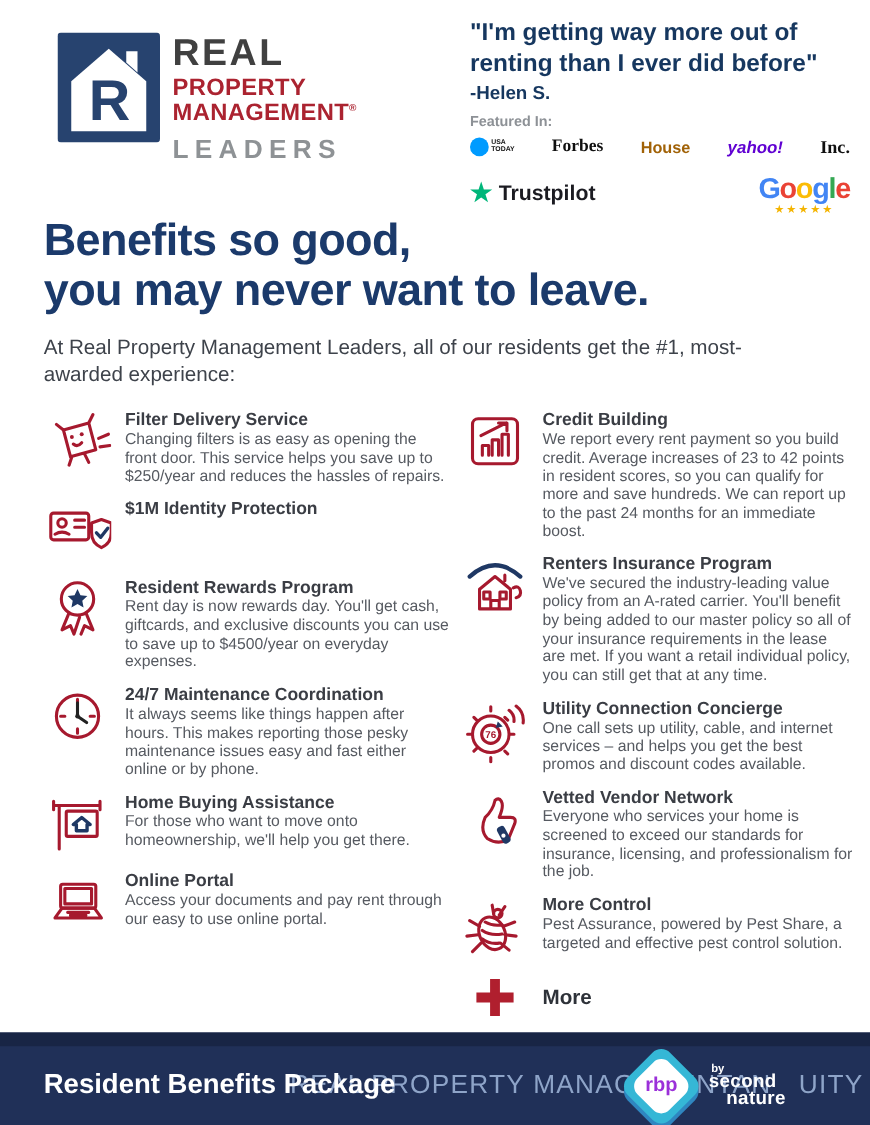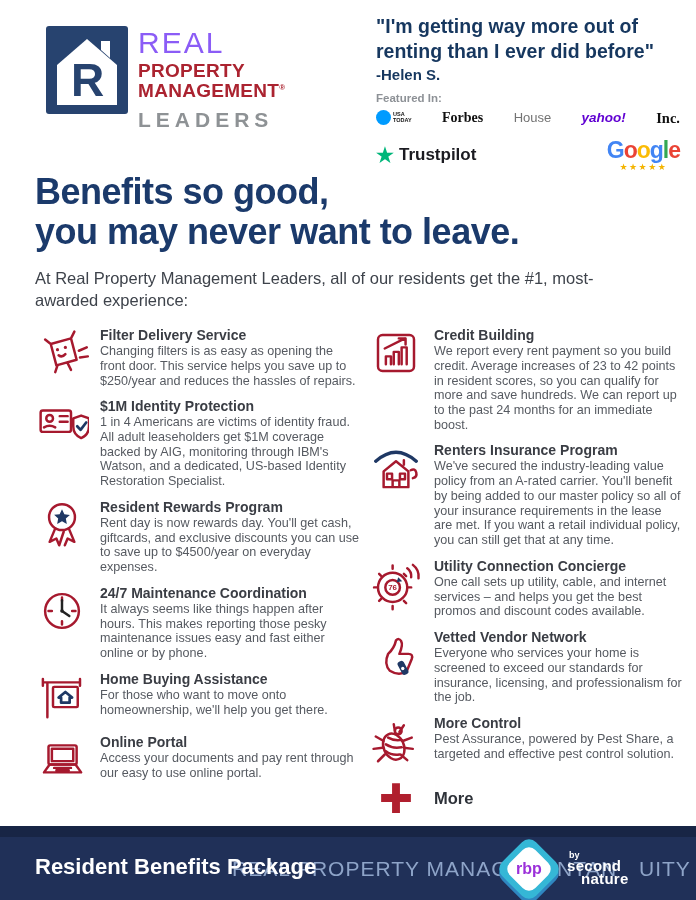--- a/index.html
+++ b/index.html
@@ -4,39 +4,39 @@
 <style>
   html,body{margin:0;padding:0;background:#e8e8e8;}
   .page{position:relative;width:696px;height:900px;background:#ffffff;overflow:hidden;
         font-family:"Liberation Sans",sans-serif;margin:0 auto;}
 
   
   .header{position:relative;height:150px;}
   .logo-row{position:absolute;left:46px;top:26px;display:flex;gap:10px;align-items:flex-start;}
   .logo-mark{width:82px;height:88px;display:block;}
   .logo-text{padding-top:2px;}
-  .lt1{font-size:30px;font-weight:400;color:#8b5cf6;letter-spacing:2px;line-height:1;}
+  .lt1{font-size:30px;font-weight:700;color:#404040;letter-spacing:2px;line-height:1;}
   .lt2{font-size:19px;font-weight:800;color:#AB2330;line-height:1.05;margin-top:3px;letter-spacing:.3px;}
   .lt3{font-size:19px;font-weight:800;color:#AB2330;line-height:1.05;letter-spacing:.3px;}
   .lt3 .reg{font-size:8px;vertical-align:super;}
   .lt4{font-size:21px;font-weight:700;color:#8E9295;letter-spacing:5px;margin-top:7px;}
   .overlay-text{position:absolute;left:18px;top:28px;color:#ffffff;z-index:5;font-weight:400;}
   .ov1{font-size:40px;letter-spacing:9px;line-height:1;}
   .ov2{font-size:29px;letter-spacing:5px;margin-top:4px;}
 
   .testimonial{position:absolute;right:16px;top:14px;width:304px;}
   .quote{font-size:19.5px;font-weight:700;color:#16375F;line-height:1.3;}
   .attr{font-size:15px;font-weight:700;color:#16375F;margin-top:1px;}
   .featured-label{font-size:11.5px;color:#8D9196;font-weight:600;margin-top:9px;}
   .press-row{display:flex;justify-content:space-between;align-items:flex-start;margin-top:6px;}
   .usatoday{display:flex;align-items:center;gap:2px;}
   .usatoday .dot{width:15px;height:15px;border-radius:50%;background:#009BFF;}
   .usatoday .txt{font-size:5.5px;font-weight:800;color:#101010;line-height:1.1;}
   .forbes{font-family:"Liberation Serif",serif;font-weight:700;font-size:14px;color:#101010;}
-  .house{font-size:13px;font-weight:400;color:#737373;}
+  .house{font-size:13px;font-weight:700;color:#a16207;}
   .yahoo{font-size:13.5px;font-weight:800;color:#6001D2;font-style:italic;}
   .inc{font-family:"Liberation Serif",serif;font-weight:800;font-size:14.5px;color:#101010;}
   .review-row{display:flex;justify-content:space-between;align-items:center;margin-top:12px;}
   .trustpilot{display:flex;gap:5px;align-items:center;font-size:17px;color:#1B1B21;font-weight:600;}
   .tp-star{color:#00B67A;font-size:20px;line-height:1;}
   .google{display:flex;flex-direction:column;align-items:center;line-height:1;}
   .google .word{font-size:23px;font-weight:700;letter-spacing:-1px;}
   .google .stars{font-size:9px;color:#F4B400;letter-spacing:1.5px;margin-top:1px;}
   .reviews{font-size:14.5px;font-weight:700;color:#2C3440;line-height:1.18;}
 
@@ -158,21 +158,20 @@
             <svg viewBox="0 0 48 48">
               <rect x="5" y="12" width="27" height="19" rx="2" fill="none" stroke="#A6192E" stroke-width="2.2" stroke-linecap="round" stroke-linejoin="round"></rect>
               <circle cx="13" cy="19" r="3" fill="none" stroke="#A6192E" stroke-width="2.2" stroke-linecap="round" stroke-linejoin="round"></circle>
               <path fill="none" stroke="#A6192E" stroke-width="2.2" stroke-linecap="round" stroke-linejoin="round" d="M8 27 q5 -3 10 0 M22 17 h7 M22 22 h7"></path>
               <path d="M34 19 l7 -2.5 7 2.5 v7 q0 7.5 -7 10.5 q-7 -3 -7 -10.5 z" fill="#fff" stroke="#A6192E" stroke-width="2.2" stroke-linecap="round" stroke-linejoin="round"></path>
               <path fill="none" stroke="#1F3864" stroke-width="2.4" stroke-linecap="round" stroke-linejoin="round" d="M37.5 26 l3 3.2 5 -6.5"></path>
             </svg>
           </span>
           <div>
             <h3>$1M Identity Protection</h3>
-            <p>1 in 4 Americans are victims of identity fraud. All adult leaseholders get $1M coverage backed by AIG, monitoring through IBM's Watson, and a dedicated, US-based Identity Restoration Specialist.</p>
           </div>
         </div>
         <div class="item">
           <span class="icon">
             <svg viewBox="0 0 48 48">
               <circle cx="24" cy="17" r="11.5" fill="none" stroke="#A6192E" stroke-width="2.2" stroke-linecap="round" stroke-linejoin="round"></circle>
               <path d="M24 10 l2.1 4.4 4.9 .6 -3.6 3.3 .9 4.8 -4.3 -2.4 -4.3 2.4 .9 -4.8 -3.6 -3.3 4.9 -.6 z" fill="#1F3864"></path>
               <path fill="none" stroke="#A6192E" stroke-width="2.2" stroke-linecap="round" stroke-linejoin="round" d="M18 27 l-5 12 6 -3 2.5 6 4 -12 M30 27 l5 12 -6 -3 -2.5 6"></path>
             </svg>
           </span>

